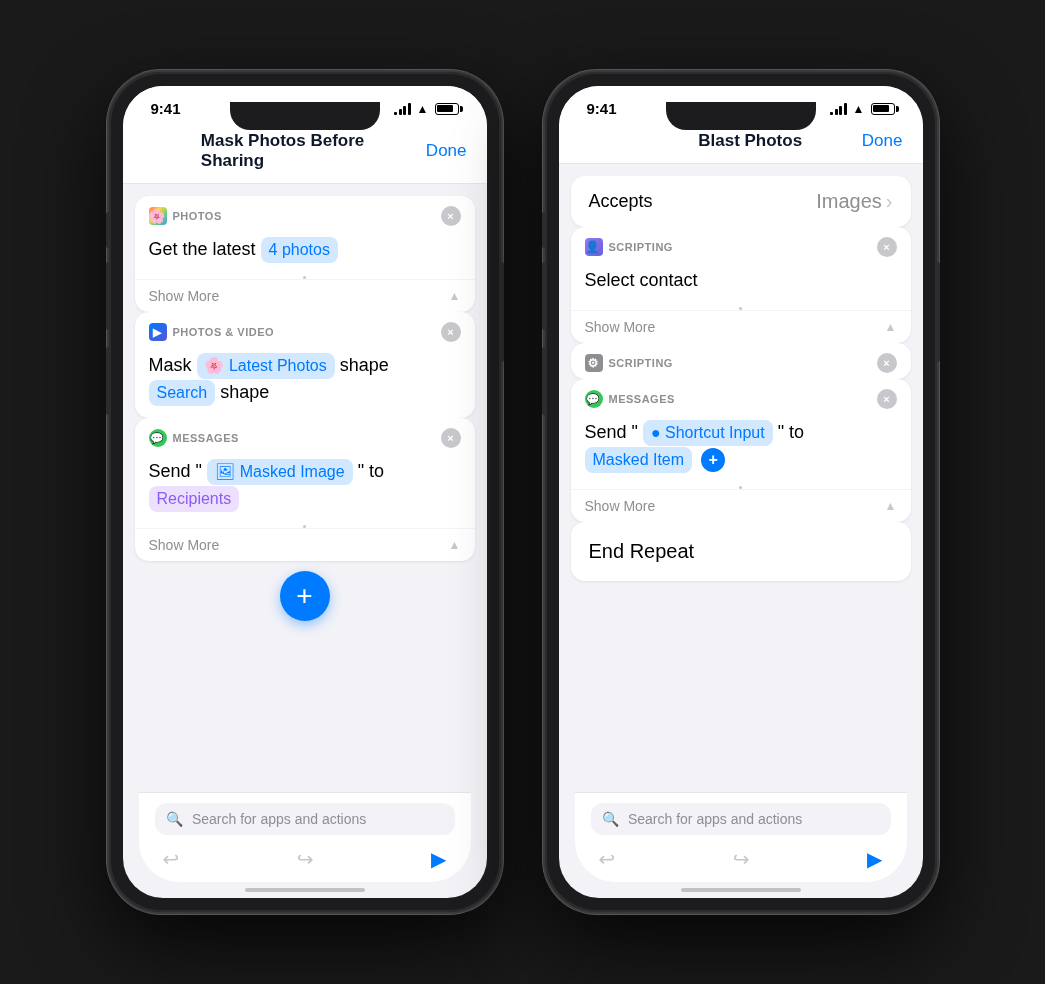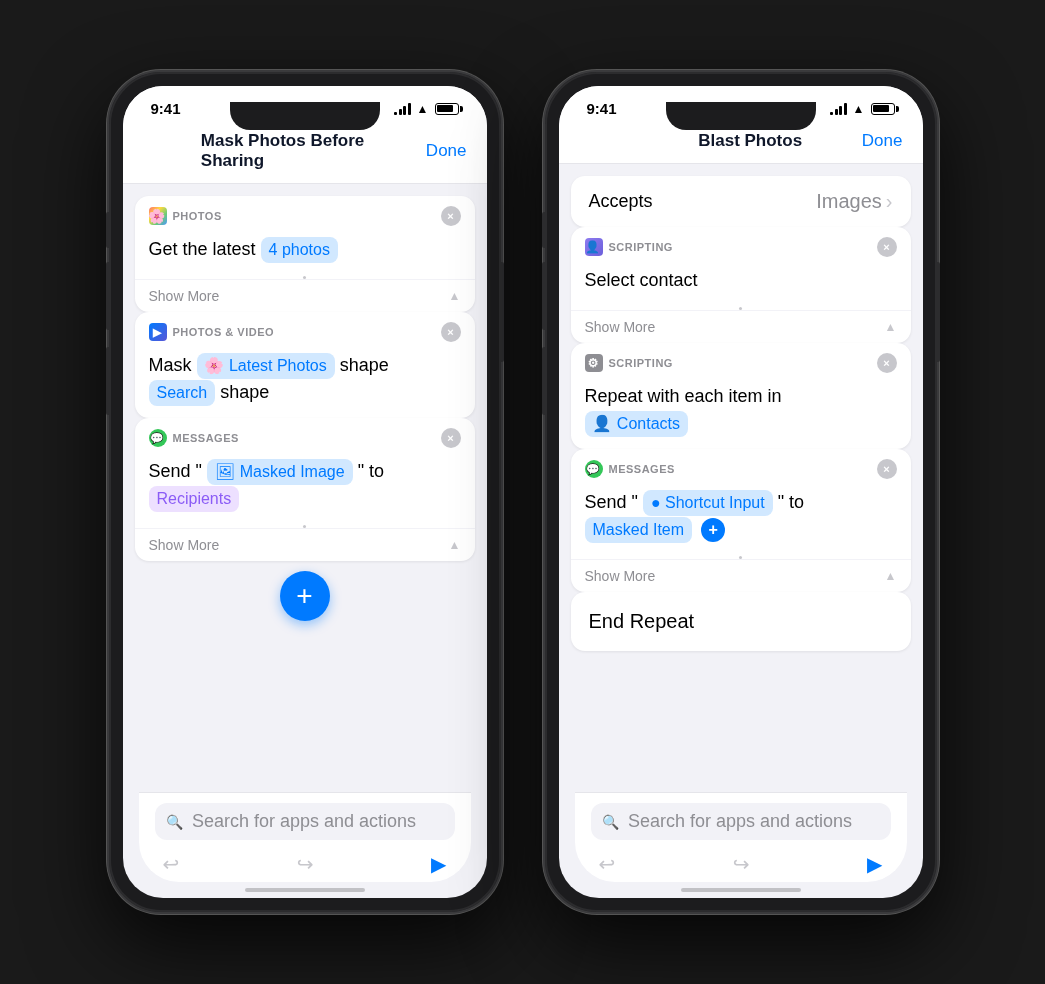--- a/index.html
+++ b/index.html
@@ -296,21 +296,21 @@
       padding: 8px 12px;
       margin-bottom: 12px;
     }
 
     .search-icon {
       font-size: 14px;
       color: #8e8e93;
     }
 
     .search-placeholder {
-      font-size: 18px;
+      font-size: 14px;
       color: #8e8e93;
     }
 
     .toolbar-actions {
       display: flex;
       justify-content: space-between;
       align-items: center;
       padding: 0 8px;
     }
 
@@ -619,25 +619,20 @@
       </div>
 
       <div class="action-card">
         <div class="action-card-header">
           <div class="action-card-label">
             <div class="action-icon scripting-icon" style="font-size:12px; color:white; display:flex;align-items:center;justify-content:center;">⚙</div>
             <span>SCRIPTING</span>
           </div>
           <div class="close-btn">×</div>
         </div>
-        <div class="action-card-body">
-          <span>Repeat with each item in</span>
-          <br>
-          <span class="token">👤 Contacts</span>
-        </div>
       </div>
 
       <div class="action-card" style="margin-left: 0;">
         <div class="action-card-header">
           <div class="action-card-label">
             <div class="action-icon messages-icon" style="font-size:11px; color:white; display:flex;align-items:center;justify-content:center;">💬</div>
             <span>MESSAGES</span>
           </div>
           <div class="close-btn">×</div>
         </div>

